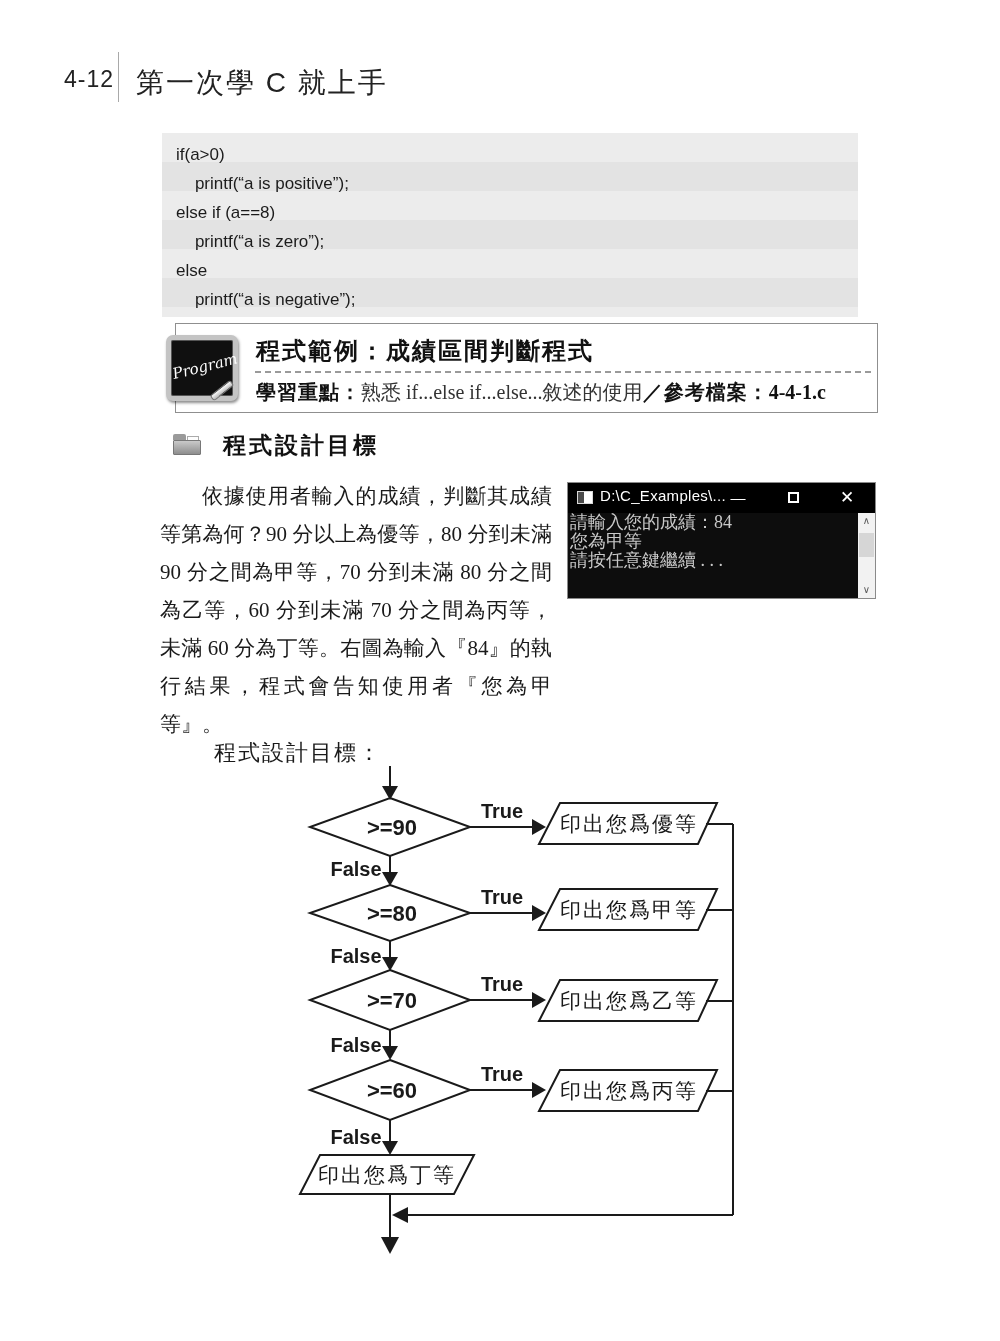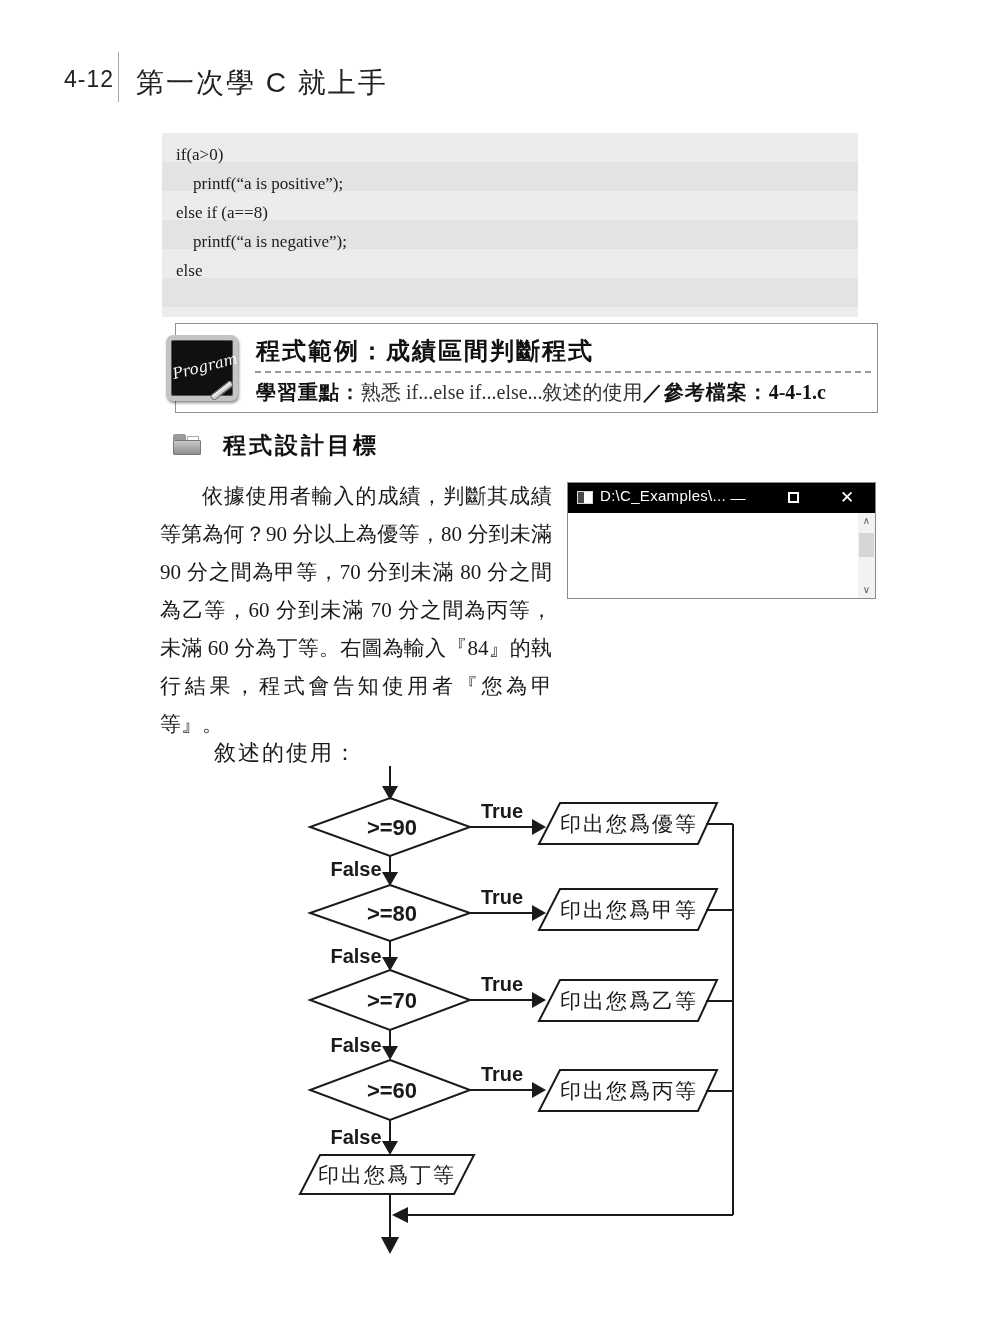--- a/index.html
+++ b/index.html
@@ -14,21 +14,21 @@
   .header-rule { position:absolute; left:118px; top:52px; width:1px; height:50px; background:#a9a9a9; }
   .book-title { position:absolute; left:136px; top:64px; font-size:28px; letter-spacing:2px; color:#222; }
 
   
   .code-block {
     position:absolute; left:162px; top:133px; width:696px; height:184px;
     background:repeating-linear-gradient(#ececec 0 29px, #e3e3e3 29px 58px);
     padding:7px 0 0 14px;
   }
   .code-block div {
-    font-family:Liberation Serif, serif;
+    font-family:Liberation Sans, sans-serif;
     font-size:17px; line-height:29px; color:#1c1c1c; white-space:pre;
   }
 
   
   .example-box {
     position:absolute; left:175px; top:323px; width:703px; height:90px;
     border:1px solid #8f8f8f; background:#fff;
   }
   .program-icon {
     position:absolute; left:-10px; top:11px; width:72px; height:66px;
@@ -103,22 +103,23 @@
 <div class="page">
 
   <div class="page-num">4-12</div>
   <div class="header-rule"></div>
   <div class="book-title">第一次學 C 就上手</div>
 
   <div class="code-block">
     <div>if(a&gt;0)</div>
     <div>    printf(“a is positive”);</div>
     <div>else if (a==8)</div>
+    <div>    printf(“a is zero”);</div>
+    <div>else</div>
     <div>    printf(“a is negative”);</div>
-    <div>else</div>
   </div>
 
   <div class="example-box">
     <div class="program-icon">
       <div class="word">Program</div>
       <div class="chalk"></div>
     </div>
     <div class="example-title">程式範例：成績區間判斷程式</div>
     <div class="example-dash"></div>
     <div class="example-line2">
@@ -136,28 +137,33 @@
   <div class="body-par">依據使用者輸入的成績，判斷其成績等第為何？90 分以上為優等，80 分到未滿 90 分之間為甲等，70 分到未滿 80 分之間為乙等，60 分到未滿 70 分之間為丙等，未滿 60 分為丁等。右圖為輸入『84』的執行結果，程式會告知使用者『您為甲等』。</div>
 
   <div class="console">
     <div class="titlebar">
       <div class="app-icon"></div>
       <div class="title-text">D:\C_Examples\...</div>
       <div class="btn btn-min">—</div>
       <div class="btn btn-max"><span class="sq"></span></div>
       <div class="btn btn-close">✕</div>
     </div>
+    <div class="screen">
+      <div class="line">請輸入您的成績：84</div>
+      <div class="line">您為甲等</div>
+      <div class="line">請按任意鍵繼續 . . .</div>
+    </div>
     <div class="scrollbar">
       <div class="arr up">∧</div>
       <div class="thumb"></div>
       <div class="arr down">∨</div>
     </div>
   </div>
 
-  <div class="flow-caption">敘述的使用：</div>
+  <div class="flow-caption">程式設計目標：</div>
 
   <svg class="flowchart-svg" width="1000" height="530" viewBox="0 0 1000 530">
 
     <g>
       <line class="shape" x1="390" y1="6" x2="390" y2="27"></line>
       <polygon class="head" points="390,40 382,26 398,26"></polygon>
     </g>
 
     <g>
       <polygon class="shape" points="390,38 470,67 390,96 310,67"></polygon>

